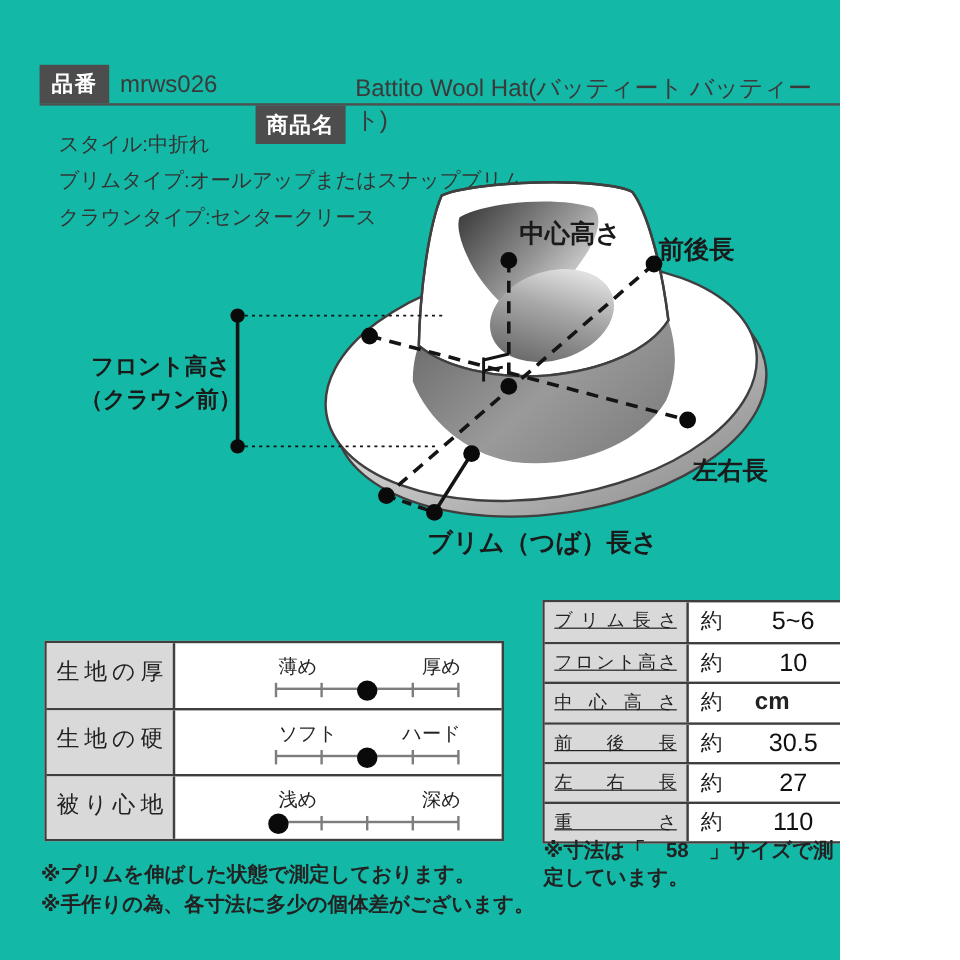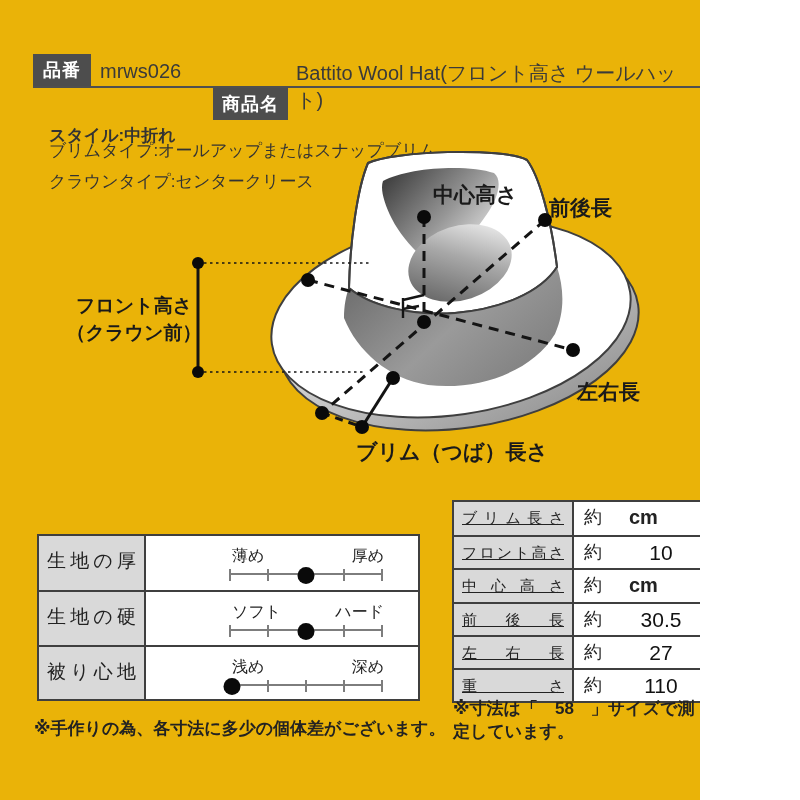--- a/index.html
+++ b/index.html
@@ -1,17 +1,17 @@
 <!DOCTYPE html>
 <html><head>
 <meta charset="utf-8">
 <style>
   html,body{margin:0;padding:0;background:#fff;}
   .page{
-    position:relative;width:700px;height:800px;background:#eab308;overflow:hidden;
+    position:relative;width:700px;height:800px;background:#14b8a6;overflow:hidden;
     font-family:"Liberation Sans","DejaVu Sans",sans-serif;color:#222;
   }
   
   .badge{
     position:absolute;background:#4d4d4d;color:#fff;font-size:18px;font-weight:bold;
     display:flex;align-items:center;justify-content:center;letter-spacing:1px;
   }
   .hdr-text{position:absolute;font-size:20px;color:#3a3a3a;}
   .hdr-rule{position:absolute;left:33px;top:86px;width:738px;border-top:2px solid #4f4f4f;}
   
@@ -63,24 +63,24 @@
 
 <div class="page">
 
   <div class="badge" style="left:33px;top:54px;width:58px;height:32px;">
     <span>品番</span>
   </div>
   <div class="hdr-text" style="left:100px;top:60px;">mrws026</div>
   <div class="badge" style="left:213px;top:54px;width:75px;height:32px;margin-top:34px;">
     <span>商品名</span>
   </div>
-  <div class="hdr-text" style="left:296px;top:60px;">Battito Wool Hat(フロント高さ ウールハット)</div>
+  <div class="hdr-text" style="left:296px;top:60px;">Battito Wool Hat(バッティート バッティート)</div>
   <div class="hdr-rule"></div>
 
-  <div class="spec-line" style="top:124px;font-weight:bold;">スタイル:中折れ</div>
+  <div class="spec-line" style="top:109px;">スタイル:中折れ</div>
   <div class="spec-line" style="top:170px;">クラウンタイプ:センタークリース</div>
   <div class="spec-line" style="top:139px;">ブリムタイプ:オールアップまたはスナップブリム</div>
 
   <svg class="diagram" width="800" height="800" viewBox="0 0 800 800">
     <defs>
       <linearGradient id="gCrease" x1="0" y1="0.1" x2="1" y2="0.9">
         <stop offset="0" stop-color="#3c3c3c"></stop>
         <stop offset="0.5" stop-color="#969696"></stop>
         <stop offset="1" stop-color="#ffffff"></stop>
       </linearGradient>
@@ -203,20 +203,21 @@
         </div>
       </div>
     </div>
 
   </div>
 
   <div class="stable">
     <div class="srow">
       <div class="sl-label">ブリム長さ</div>
       <div class="s-prefix">約</div>
+      <div class="s-value">5~6</div>
       <div class="s-unit">cm</div>
     </div>
     <div class="srow">
       <div class="sl-label">フロント高さ</div>
       <div class="s-prefix">約</div>
       <div class="s-value">10</div>
       <div class="s-unit">cm</div>
     </div>
     <div class="srow">
       <div class="sl-label">中心高さ</div>
@@ -237,17 +238,18 @@
     </div>
     <div class="srow">
       <div class="sl-label">重さ</div>
       <div class="s-prefix">約</div>
       <div class="s-value">110</div>
       <div class="s-unit">g</div>
     </div>
   </div>
 
   <div class="notes-left">
+    <div>※ブリムを伸ばした状態で測定しております。</div>
     <div>※手作りの為、各寸法に多少の個体差がございます。</div>
   </div>
   <div class="note-right">※寸法は「　58　」サイズで測定しています。</div>
 
 </div>
 
 </body></html>

